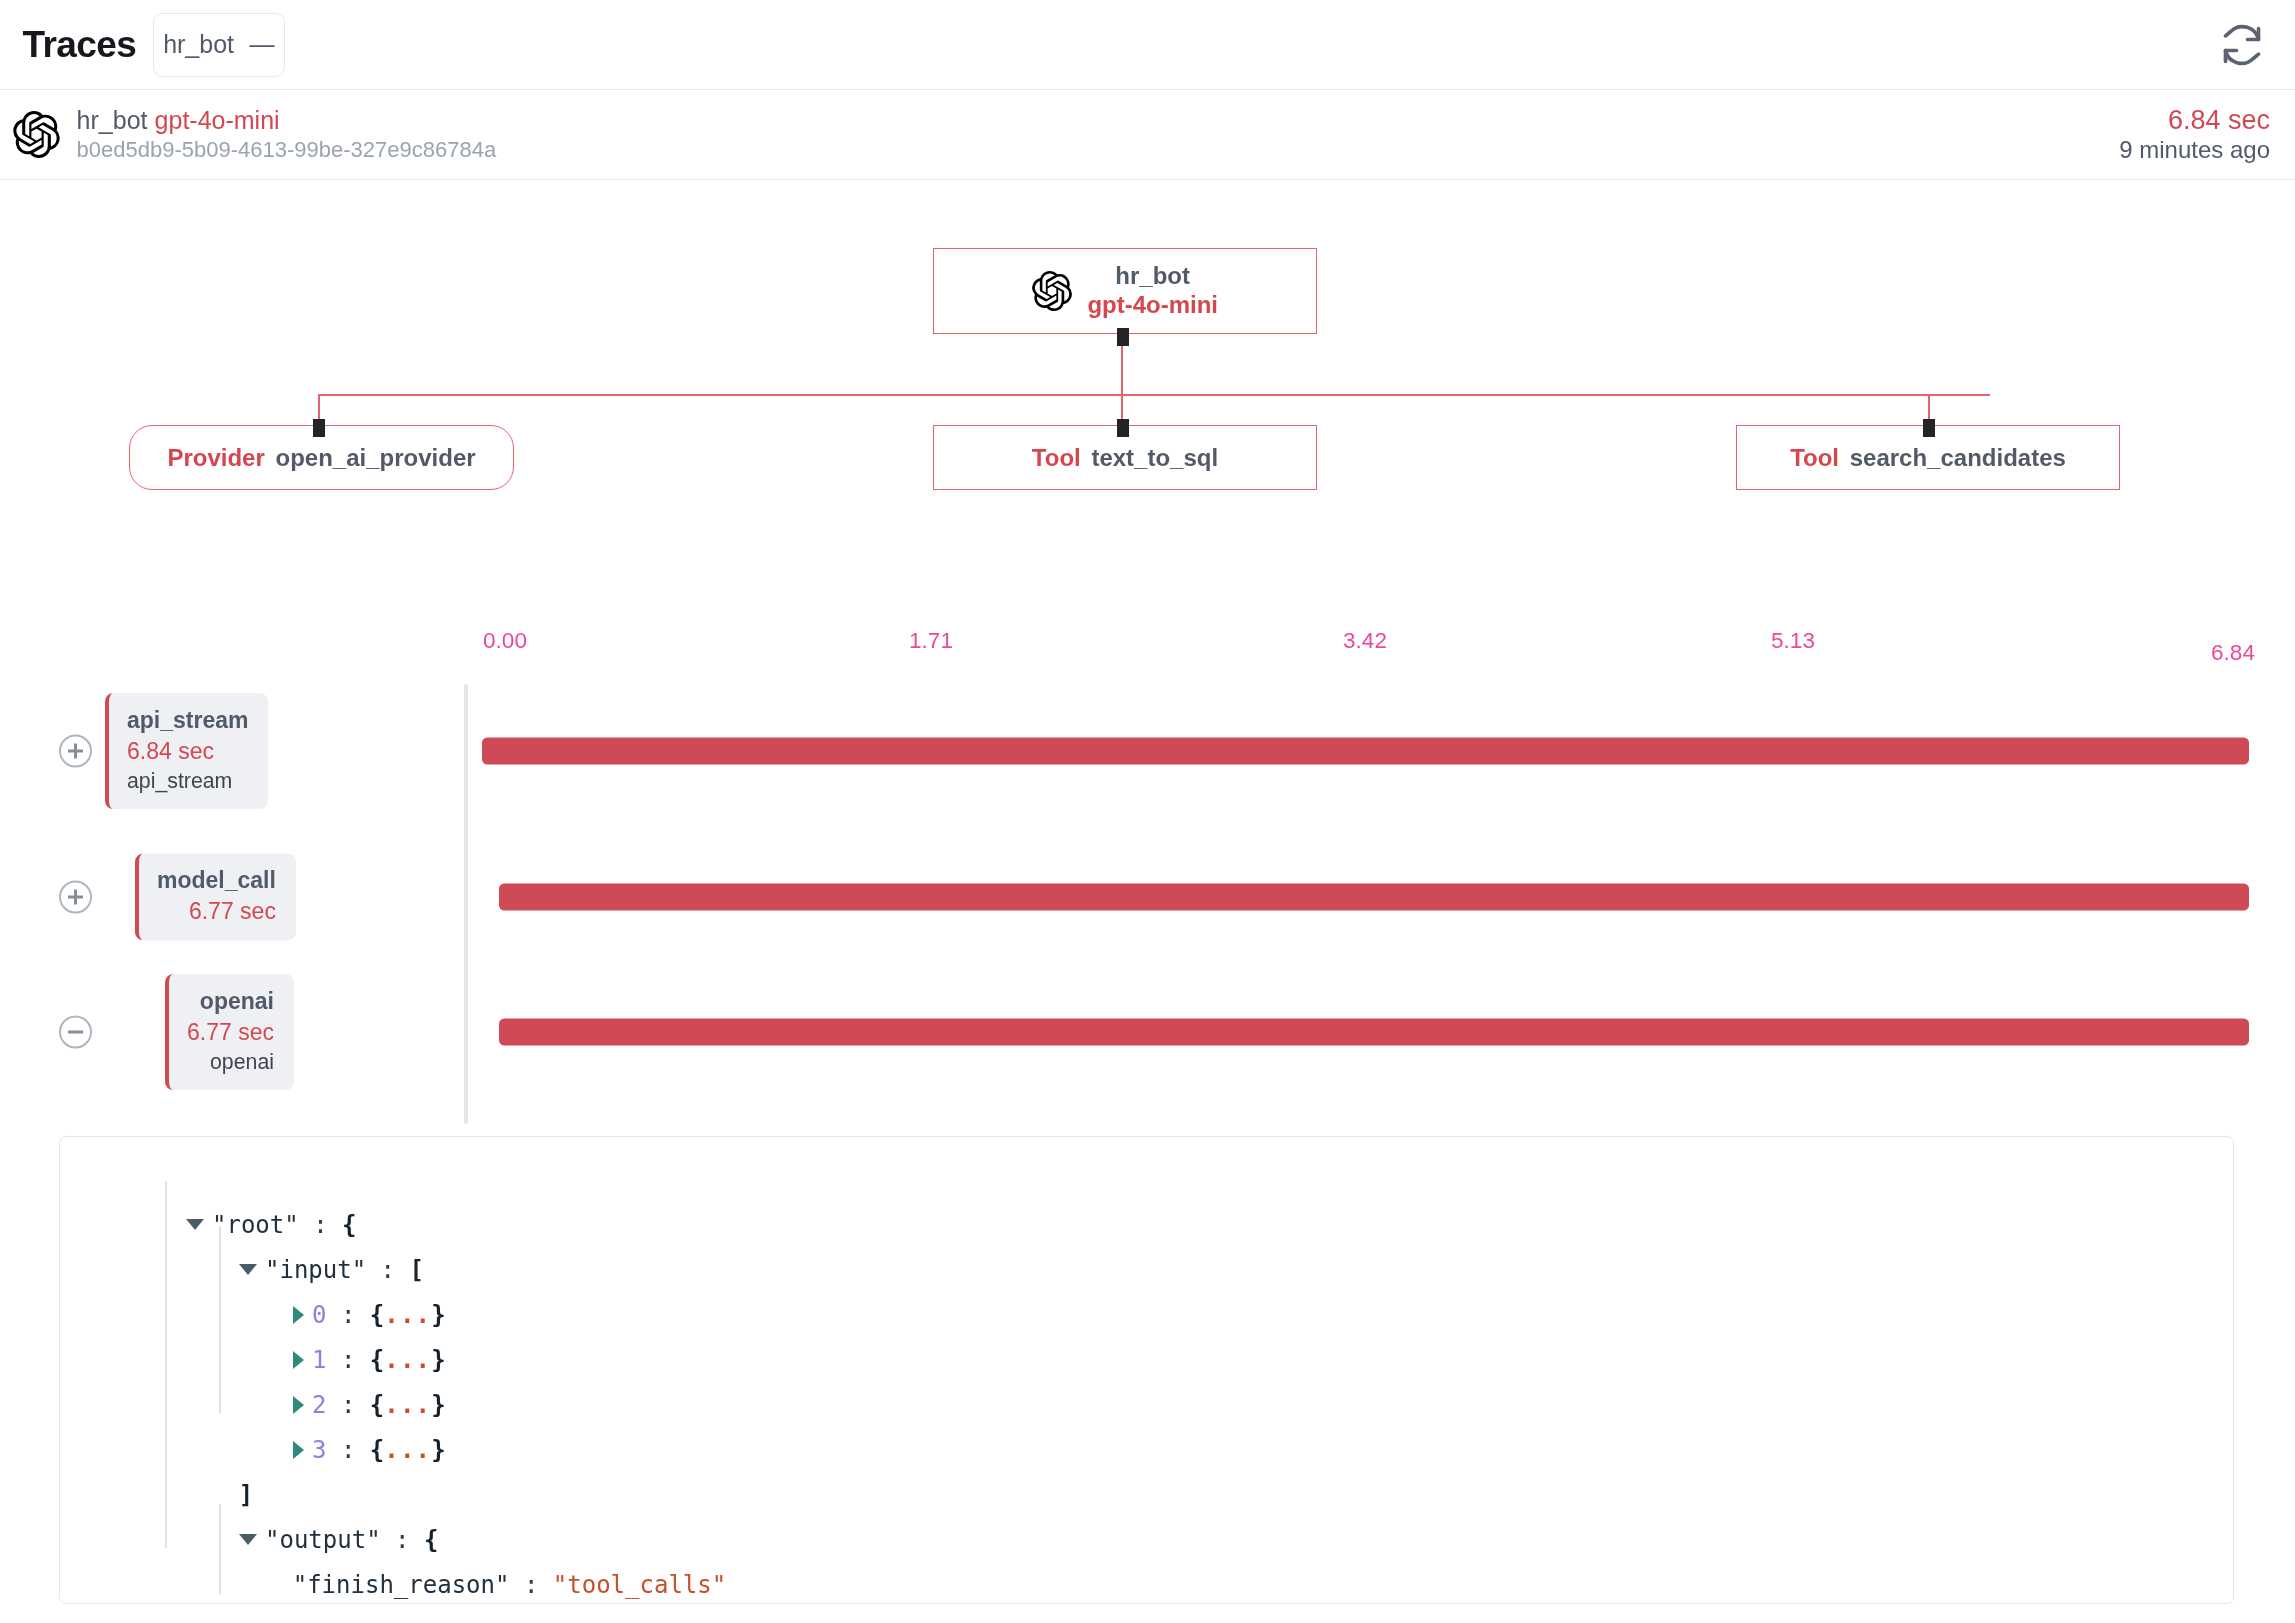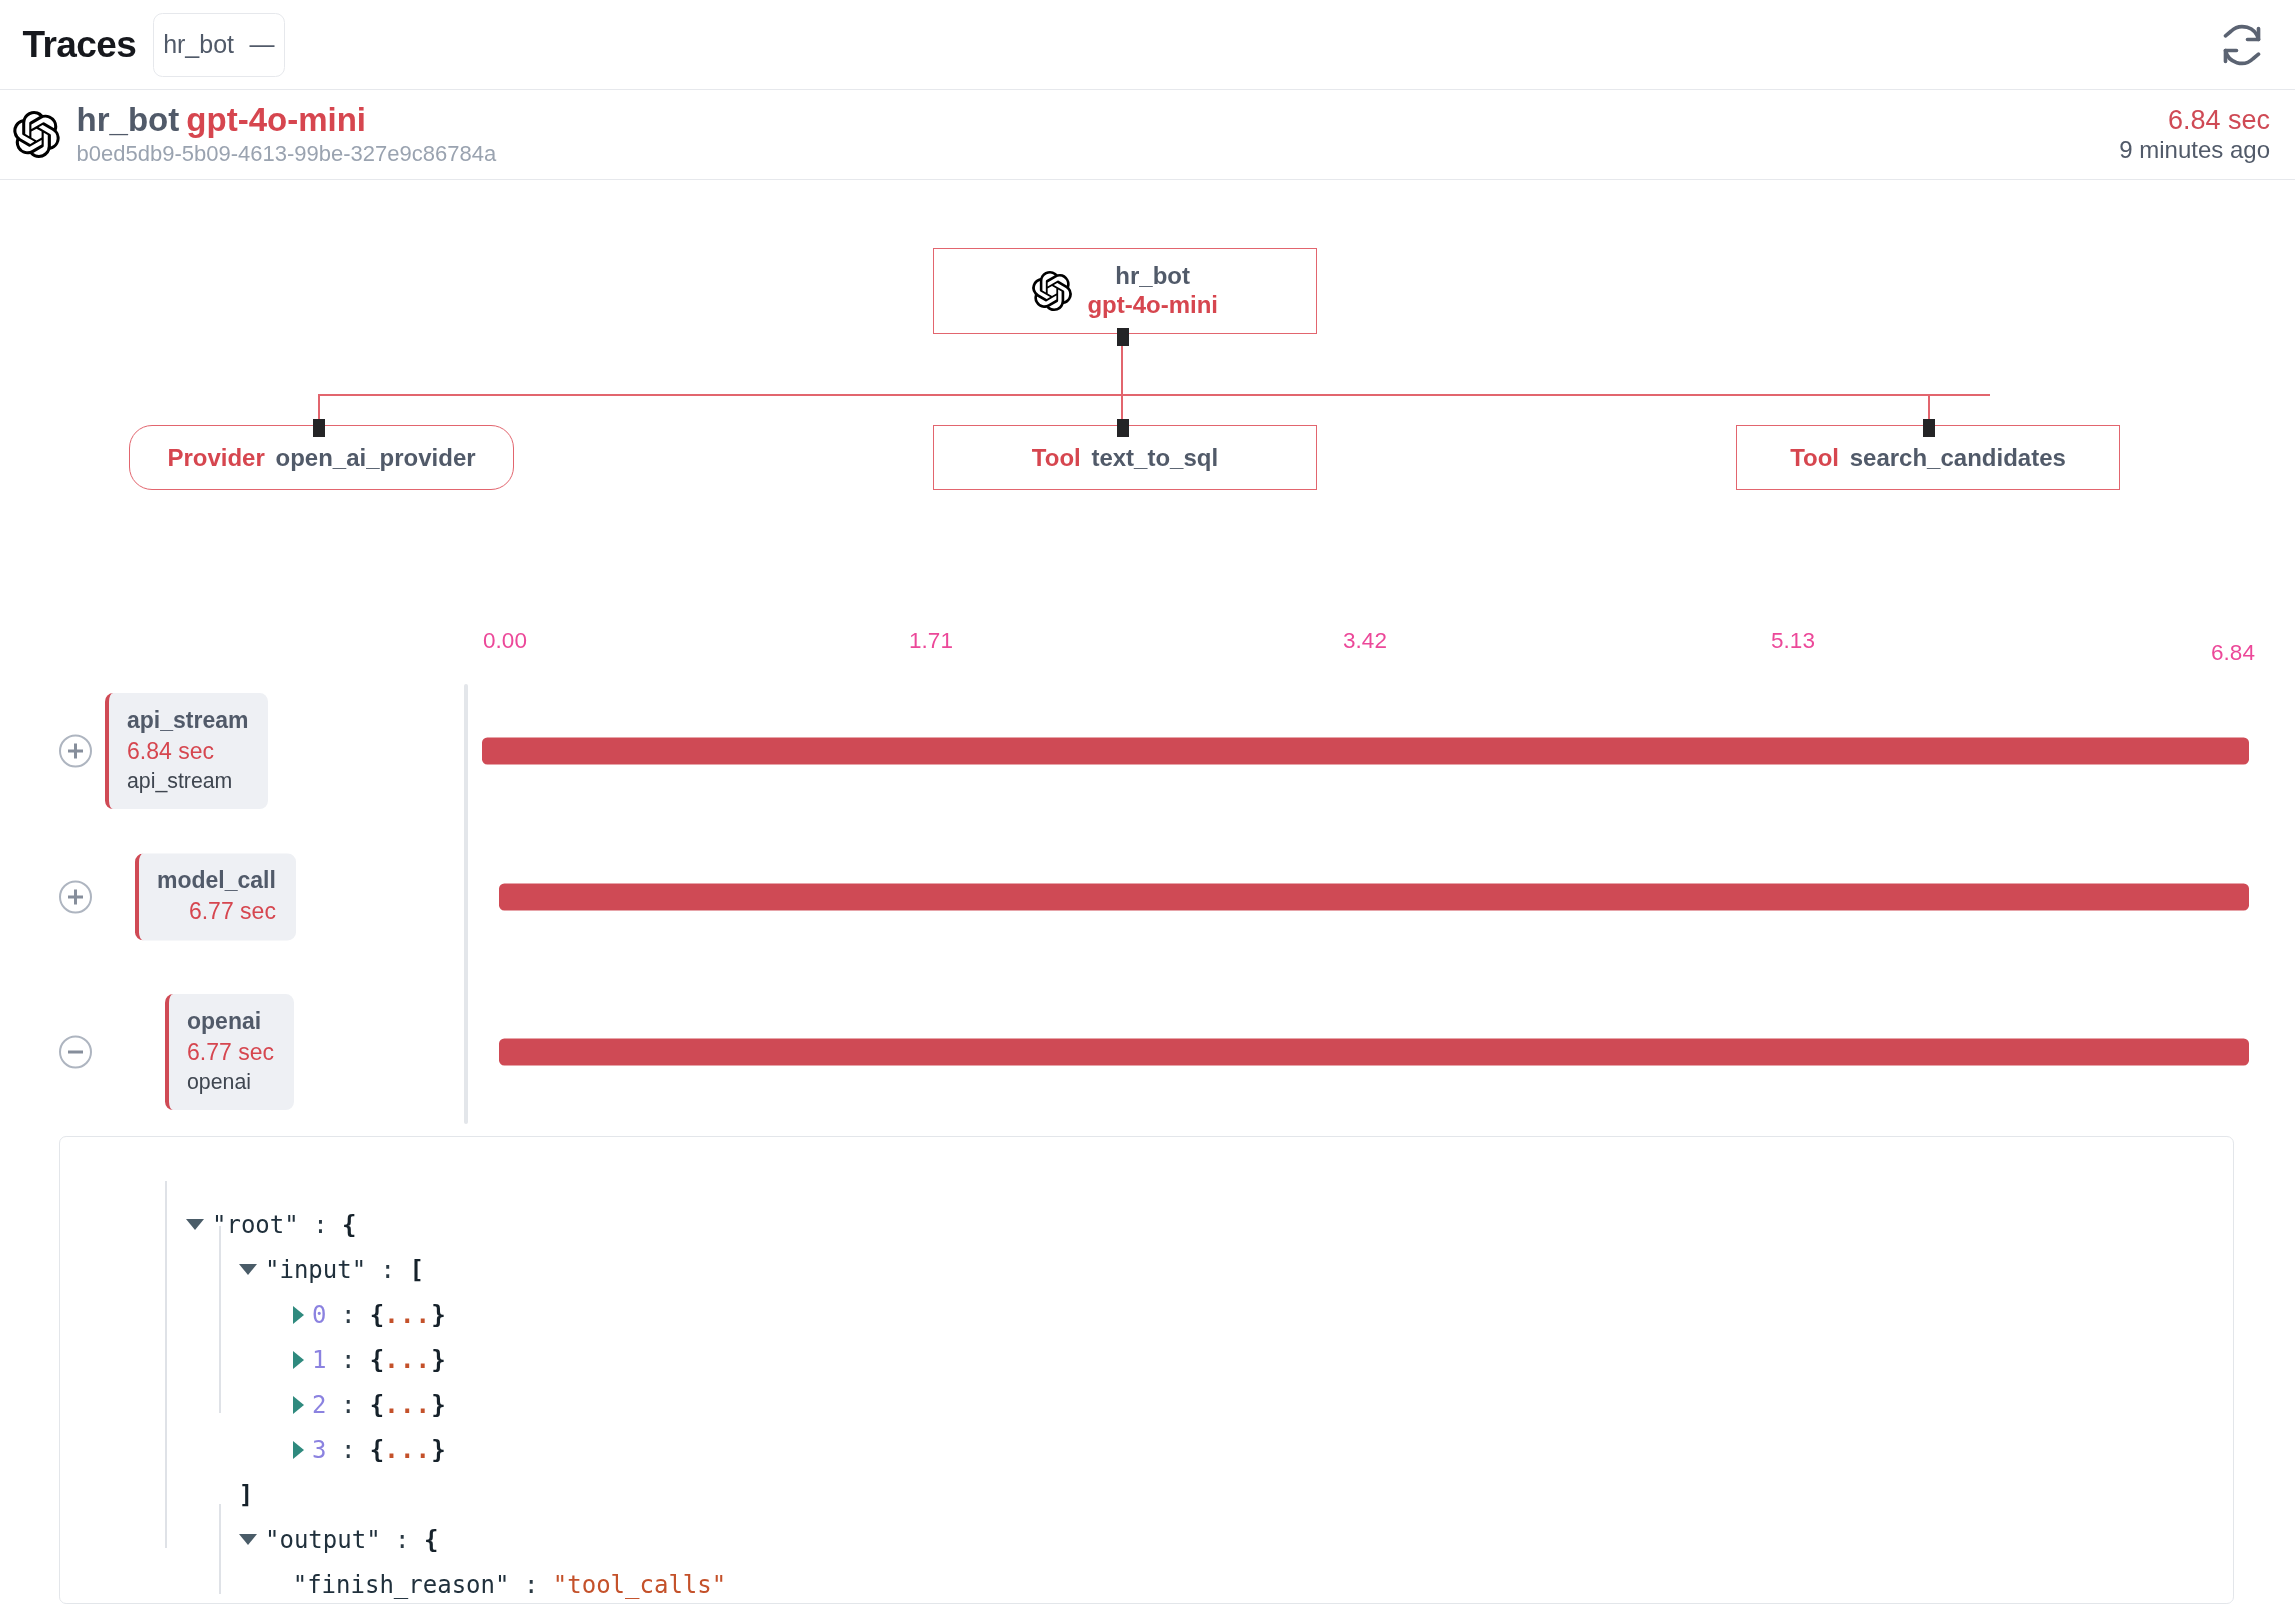--- a/index.html
+++ b/index.html
@@ -50,21 +50,21 @@
   
   .trace-head {
     position: absolute; left: 0; top: 90px;
     width: 2295px; height: 90px;
     border-bottom: 1.8px solid #e6e8ec;
     display: flex; align-items: center;
     padding: 0 25px 0 13px;
   }
   .oai-logo { width: 47px; height: 47px; flex: 0 0 47px; }
   .trace-meta { margin-left: 16.6px; }
-  .trace-line1 { font-size: 33px; font-weight: bold; line-height: 1.12; }
+  .trace-line1 { font-size: 25px; font-weight: normal; line-height: 1.12; }
   .trace-name { color: #515a69; }
   .trace-model { color: #d6464f; margin-left: 7.1px; }
   .trace-id { font-size: 22px; color: #9aa3b0; line-height: 1.2; margin-top: 2.4px; }
   .trace-right { margin-left: auto; text-align: right; }
   .trace-dur { font-size: 27px; color: #cf4a55; line-height: 1.15; }
   .trace-ago { font-size: 24px; color: #515a69; line-height: 1.2; }
 
   
   .graph { position: absolute; left: 0; top: 180px; width: 2295px; height: 415px; }
   .gnode {
@@ -99,21 +99,21 @@
     position: absolute; font-size: 22.5px; color: #ec4899;
     transform: translateX(-50%); white-space: nowrap;
   }
   .axis-line {
     position: absolute; left: 464px; top: 89px;
     width: 4.1px; height: 440px; background: #e3e6ea; border-radius: 2.4px;
   }
   .row { position: absolute; left: 0; width: 2295px; height: 146px; }
   .row-1 { top: 83px; }
   .row-2 { top: 229px; }
-  .row-3 { top: 384px; }
+  .row-3 { top: 364px; text-align: right; }
   .toggle {
     position: absolute; left: 59px; top: 50%; transform: translateY(-50%);
     width: 33px; height: 33px; border: 2.4px solid #aeb5c0; border-radius: 50%;
     display: flex; align-items: center; justify-content: center;
     cursor: pointer; background: #fff;
   }
   .toggle .bar-h { position: absolute; width: 15.4px; height: 2.4px; background: #868e9b; }
   .toggle .bar-v { position: absolute; width: 2.4px; height: 15.4px; background: #868e9b; }
   .card {
     position: absolute; top: 50%; transform: translateY(-50%);

